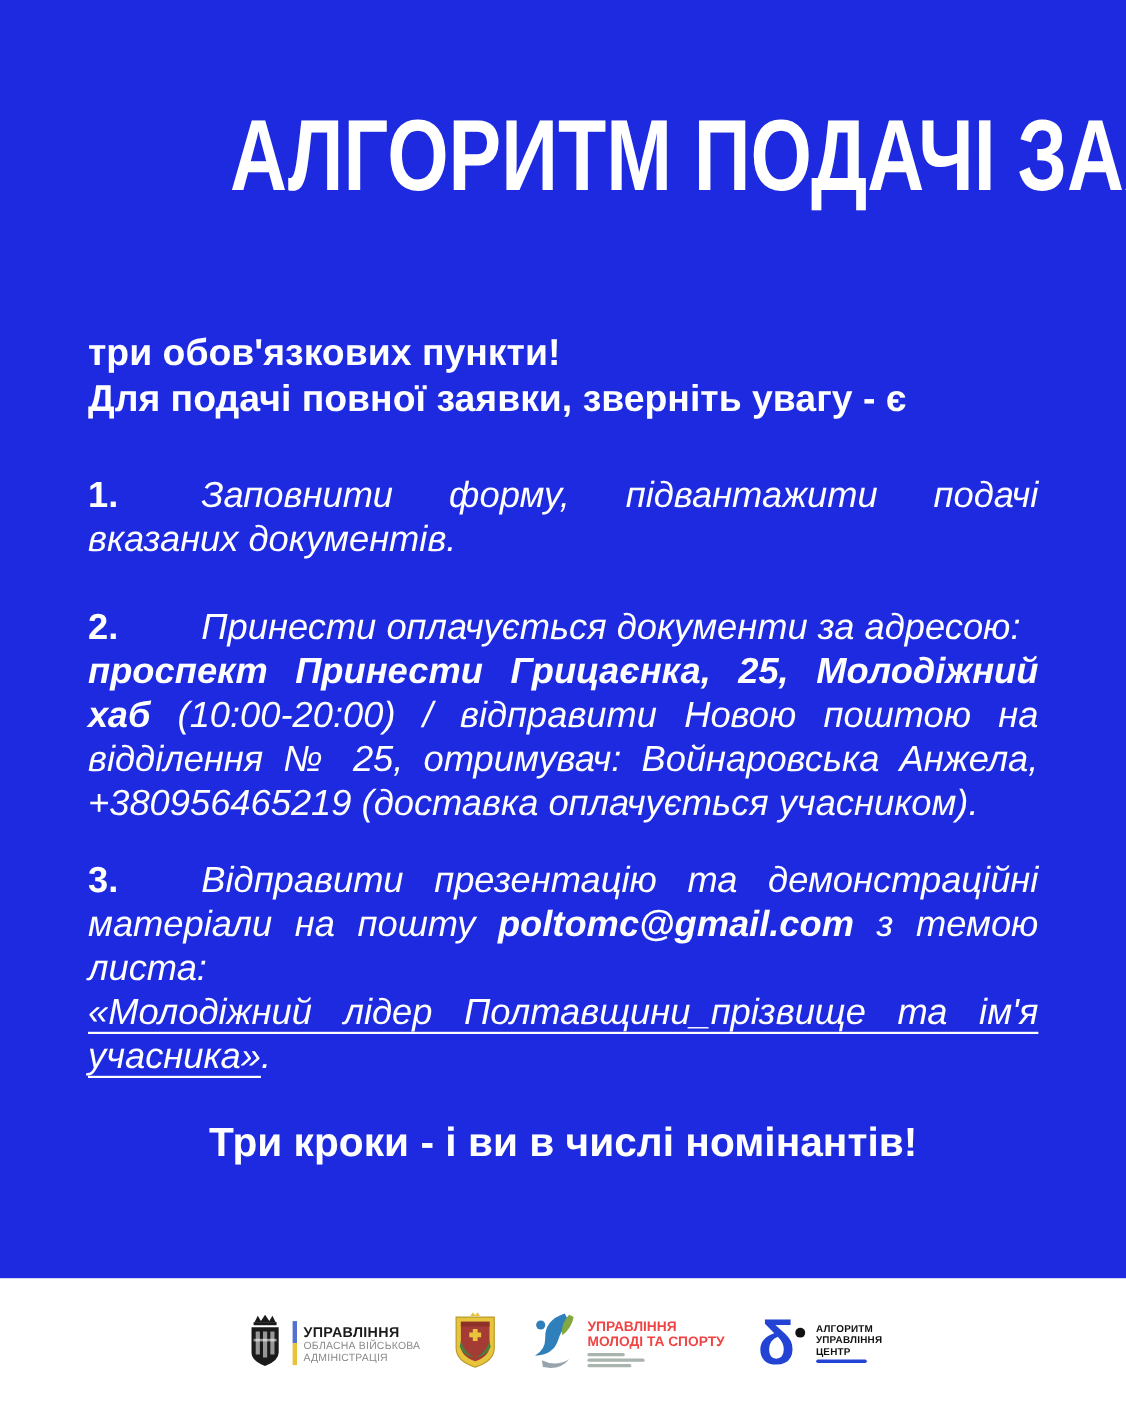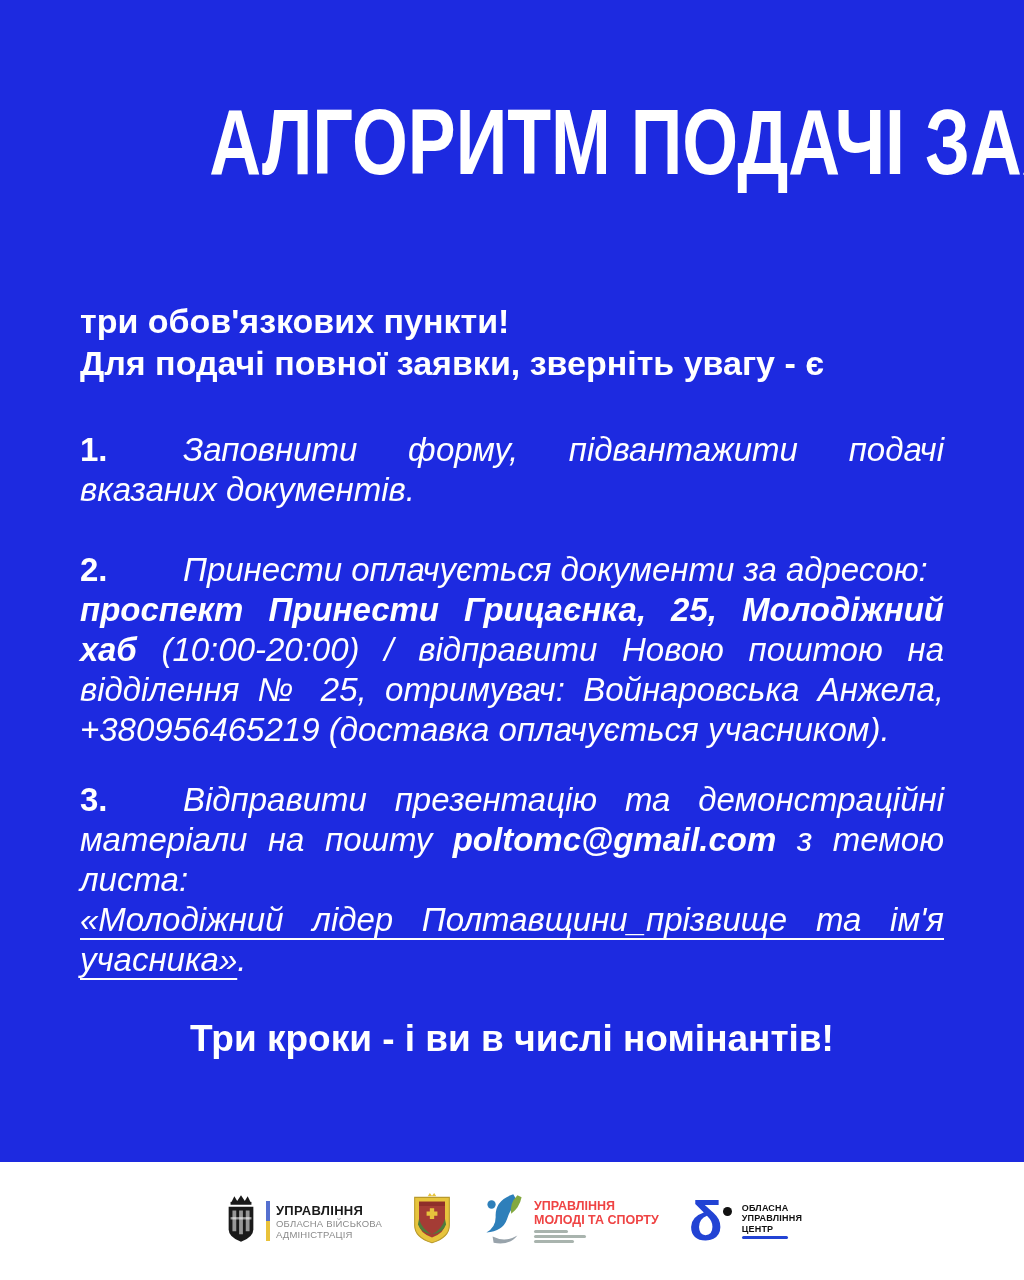--- a/index.html
+++ b/index.html
@@ -193,21 +193,21 @@
             <i class="sp-2"></i>
             <i class="sp-3"></i>
         </span>
       </span>
     </div>
 
     <div class="logo">
       <span class="omc-glyph">δ</span>
       <span class="omc-dot" style="position:static;align-self:flex-start;margin:14px 4px 0 -6px;"></span>
       <span class="logo-textcol">
-        <span class="omc-title">ОБЛАСНА</span>
+        <span class="omc-title">АЛГОРИТМ</span>
         <span class="omc-title">УПРАВЛІННЯ</span>
         <span class="omc-title">ЦЕНТР</span>
         <span class="omc-sub"></span>
       </span>
     </div>
 
   </div>
 </div>
 
 </body></html>

